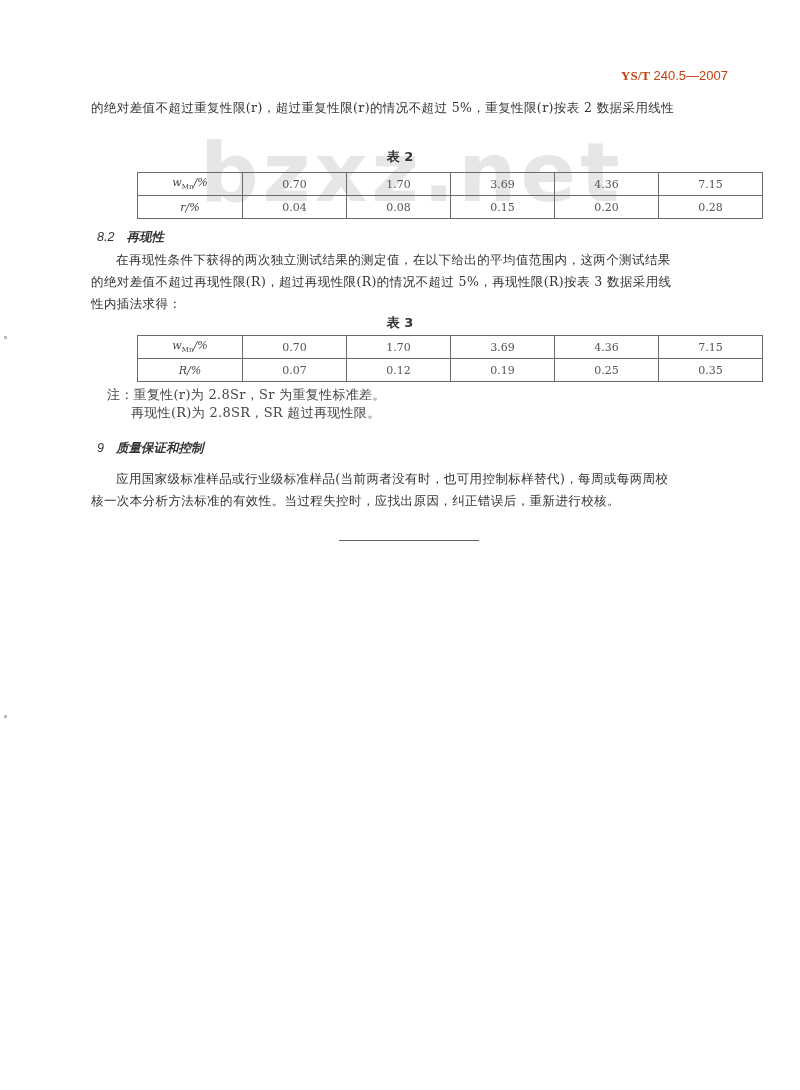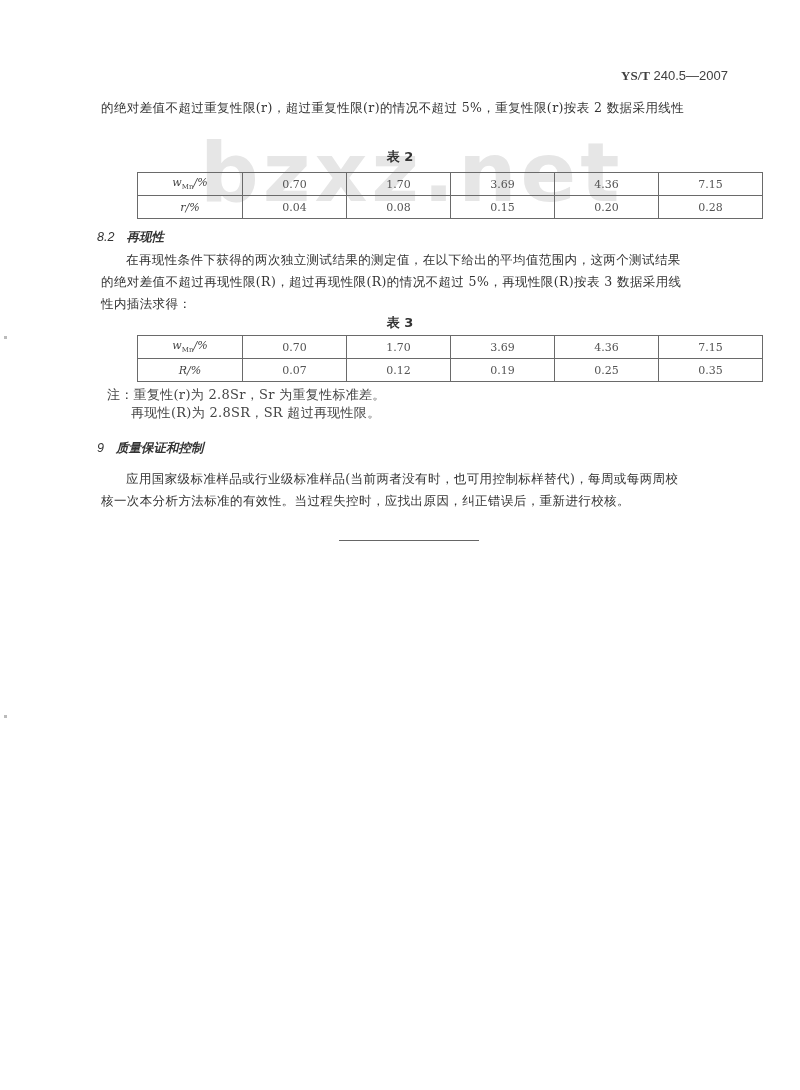--- a/index.html
+++ b/index.html
@@ -4,25 +4,25 @@
   <style>
     html, body { margin: 0; padding: 0; background: #ffffff; }
     body {
       width: 800px; height: 1090px; position: relative; overflow: hidden;
       font-family: "DejaVu Serif", "Liberation Serif", serif;
       color: #2a2a2a;
     }
     .page-header {
       position: absolute; top: 68px; right: 72px;
       font-family: "Liberation Sans", "DejaVu Sans", sans-serif;
-      font-size: 13px; color: #404040;
+      font-size: 13px; color: #c2410c;
     }
     .page-header .bold { font-family: "Liberation Serif", serif; font-weight: bold; }
     .para {
-      position: absolute; left: 101px; width: 626px;
+      position: absolute; left: 91px; width: 626px;
       font-size: 12.5px; line-height: 22px; letter-spacing: 0.4px; color: #333;
     }
     .watermark {
       position: absolute; left: 200px; top: 128px;
       font-family: "DejaVu Sans", sans-serif; font-weight: bold;
       font-size: 82px; letter-spacing: 4px; color: #e6e6e6;
       line-height: 90px; z-index: 0; user-select: none; text-align: right;
     }
     .table-caption {
       position: absolute; left: 0; width: 800px; text-align: center;

